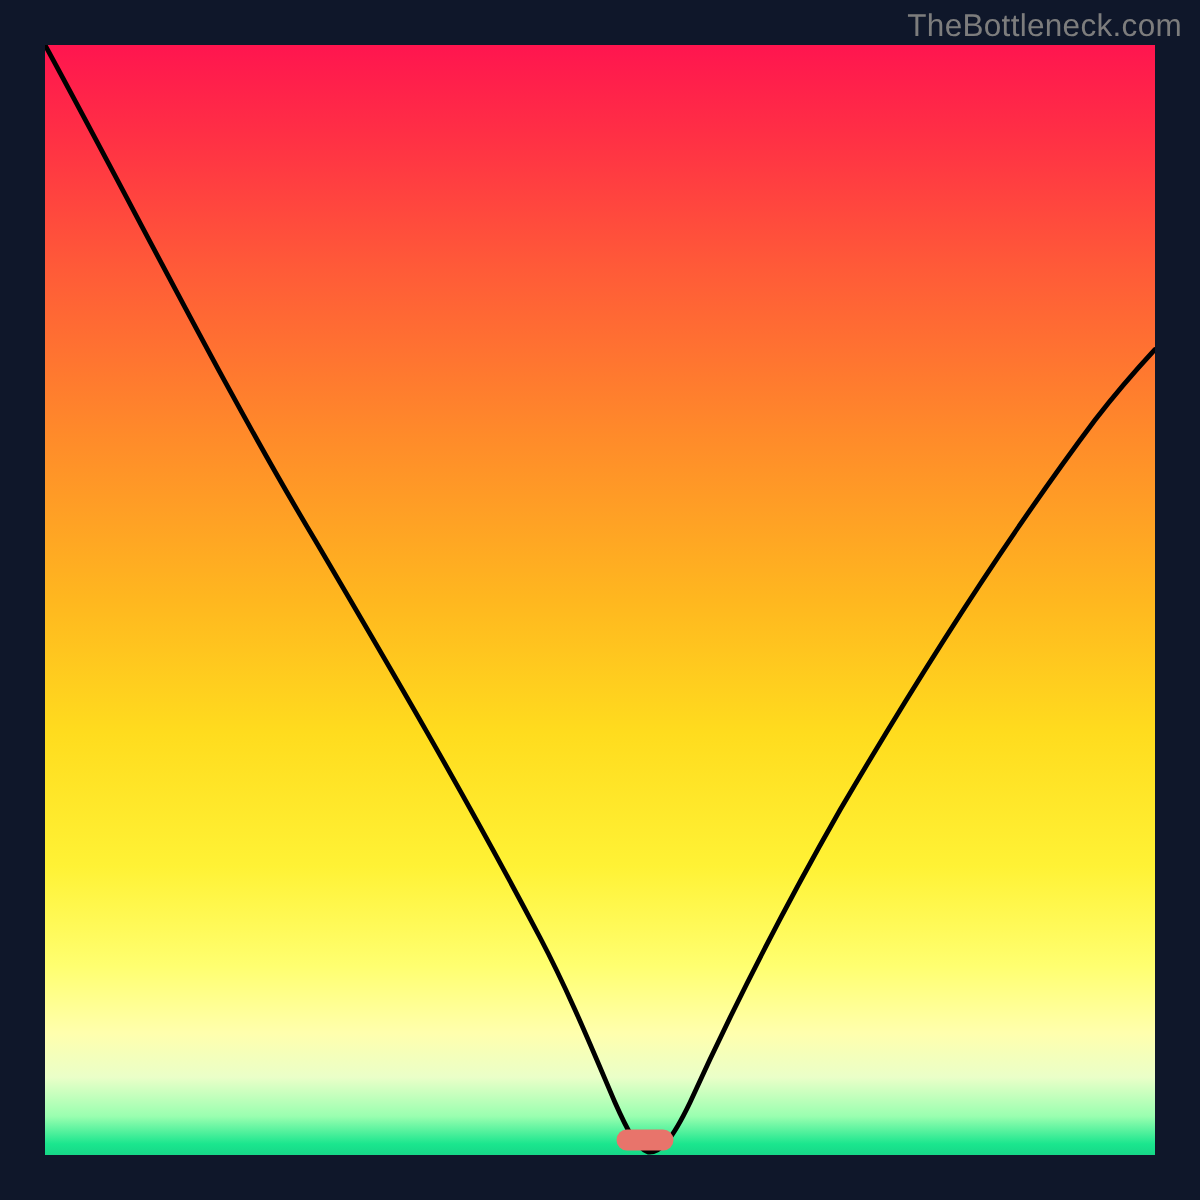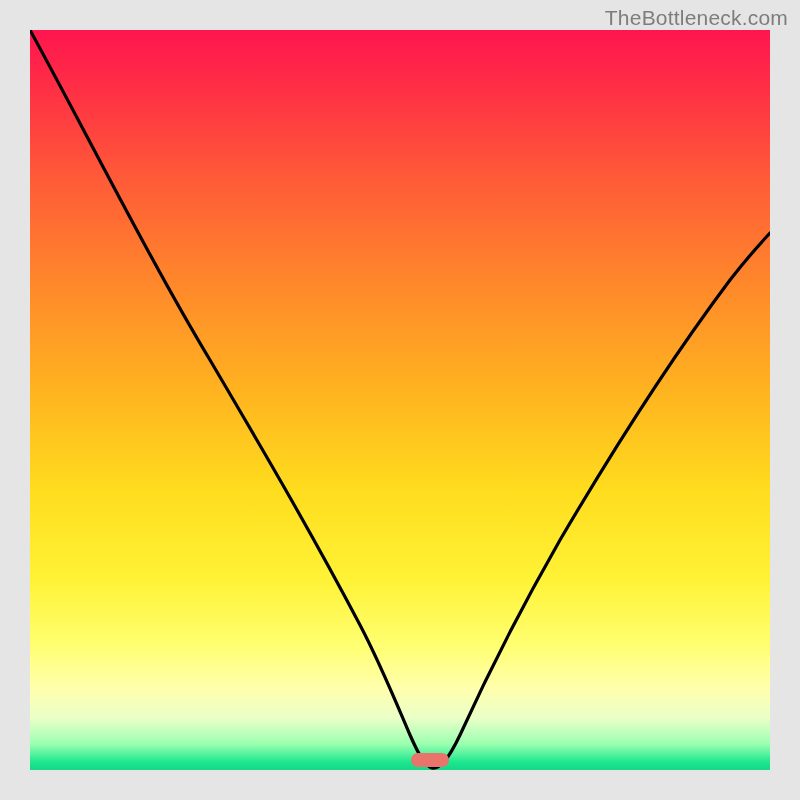--- a/index.html
+++ b/index.html
@@ -10,21 +10,21 @@
     background: #000;
     overflow: hidden;
     font-family: Arial, Helvetica, sans-serif;
   }
   .frame {
     position: absolute;
     left: 0;
     top: 0;
     width: 800px;
     height: 800px;
-    background: #e5e5e5;
+    background: #0f172a;
   }
   .plot {
     position: absolute;
     left: 30px;
     top: 30px;
     width: 740px;
     height: 740px;
     overflow: hidden;
   }
   .gradient {

